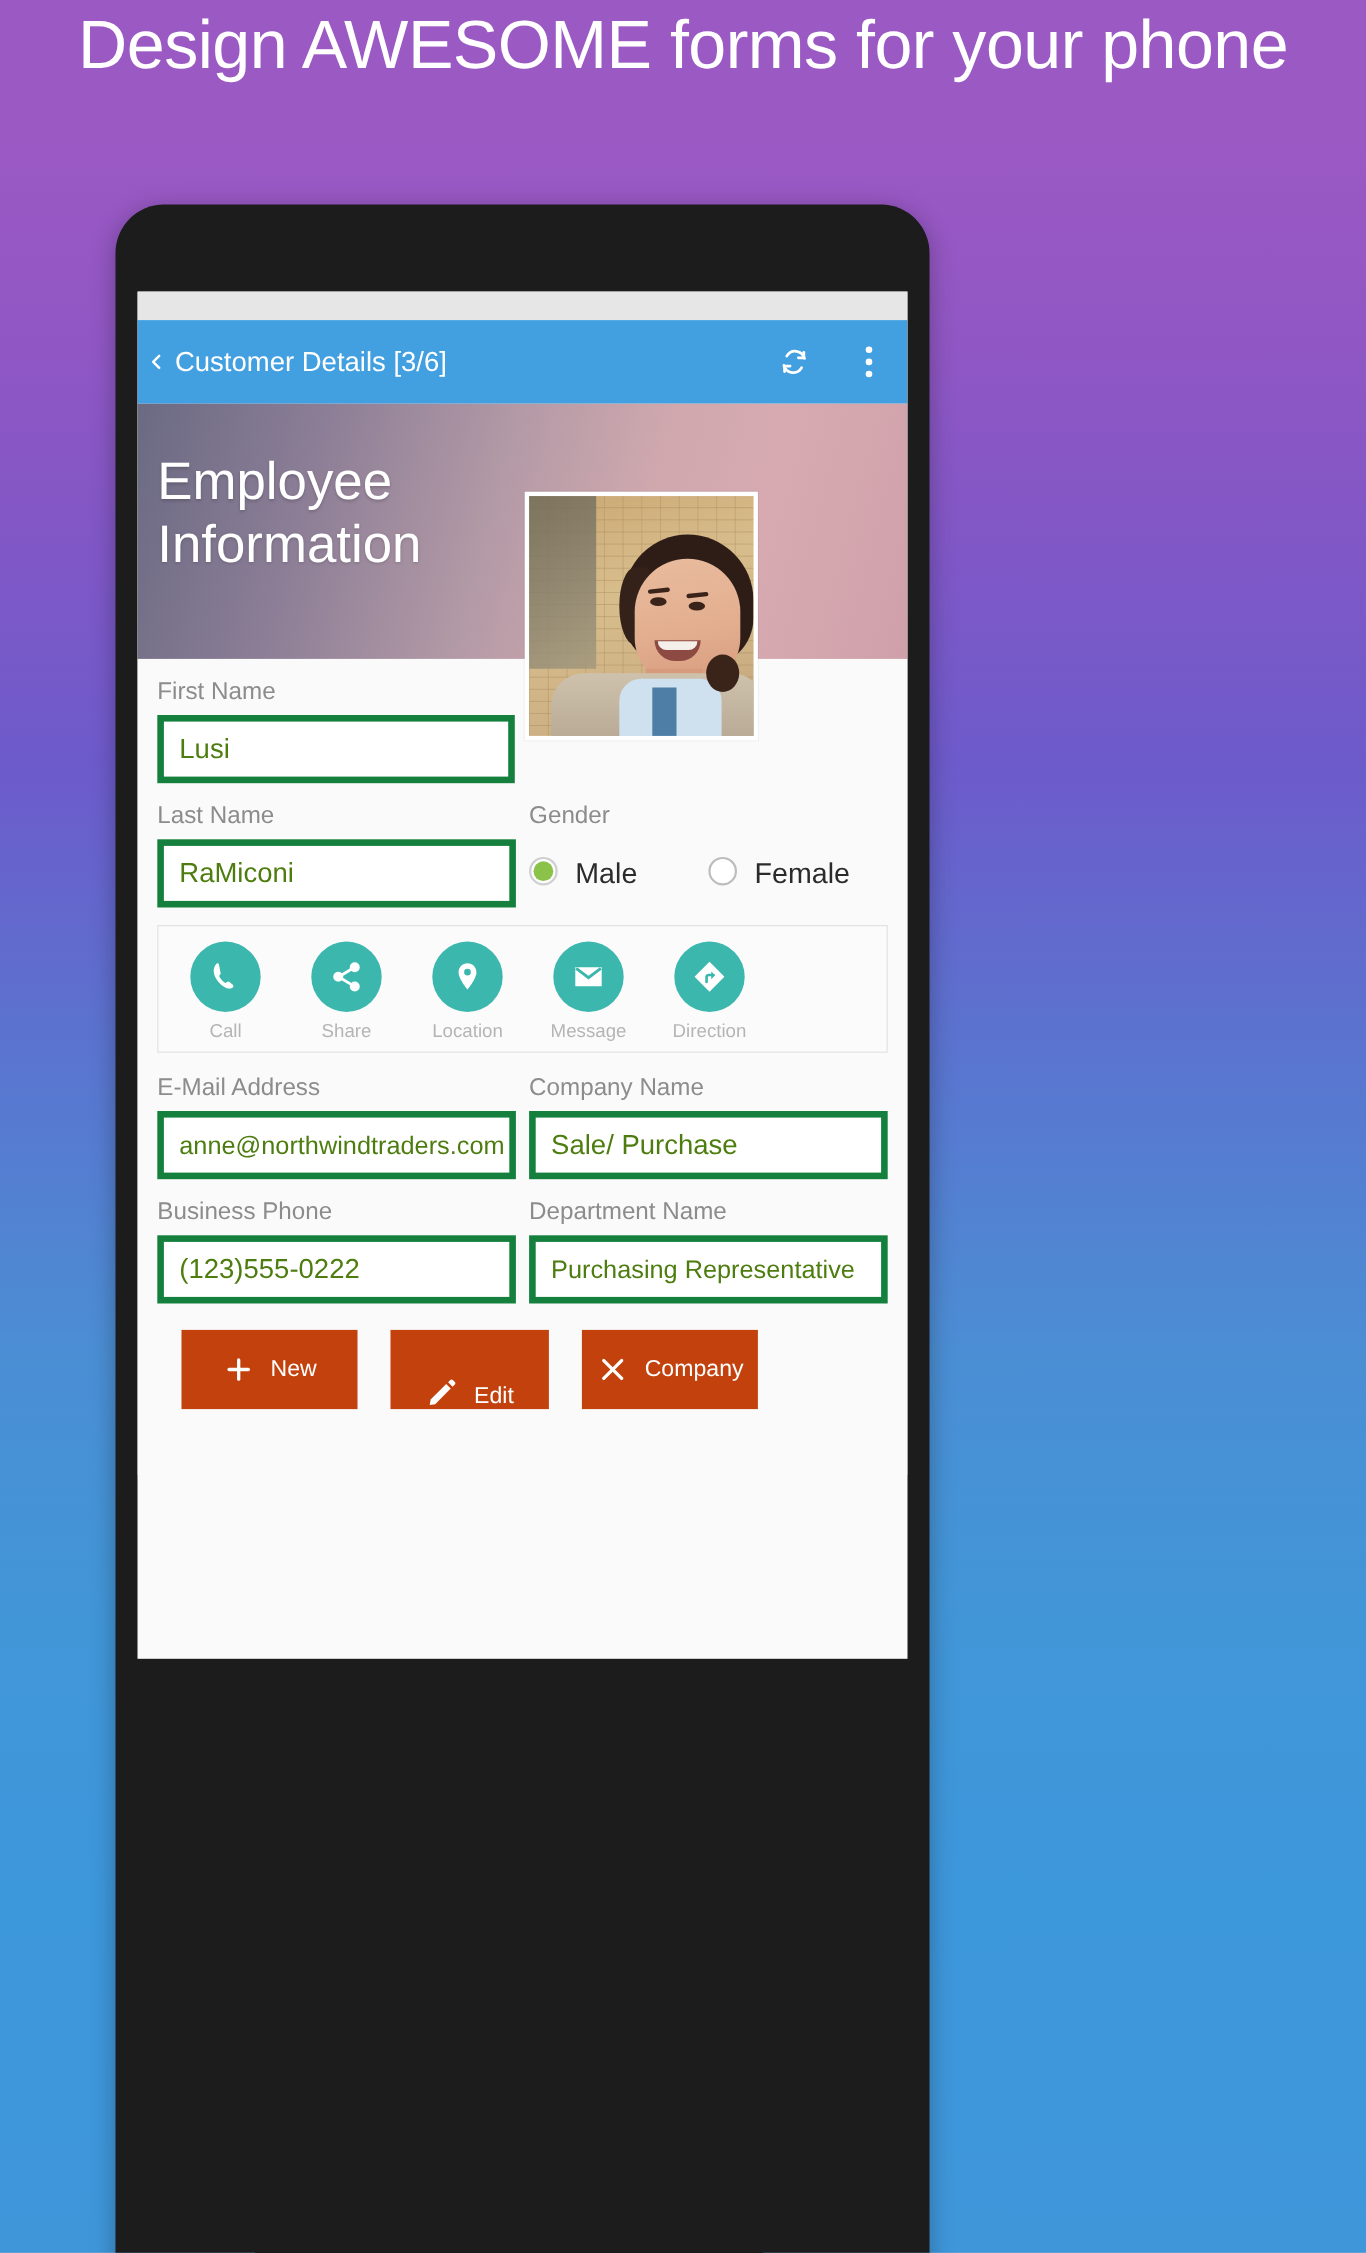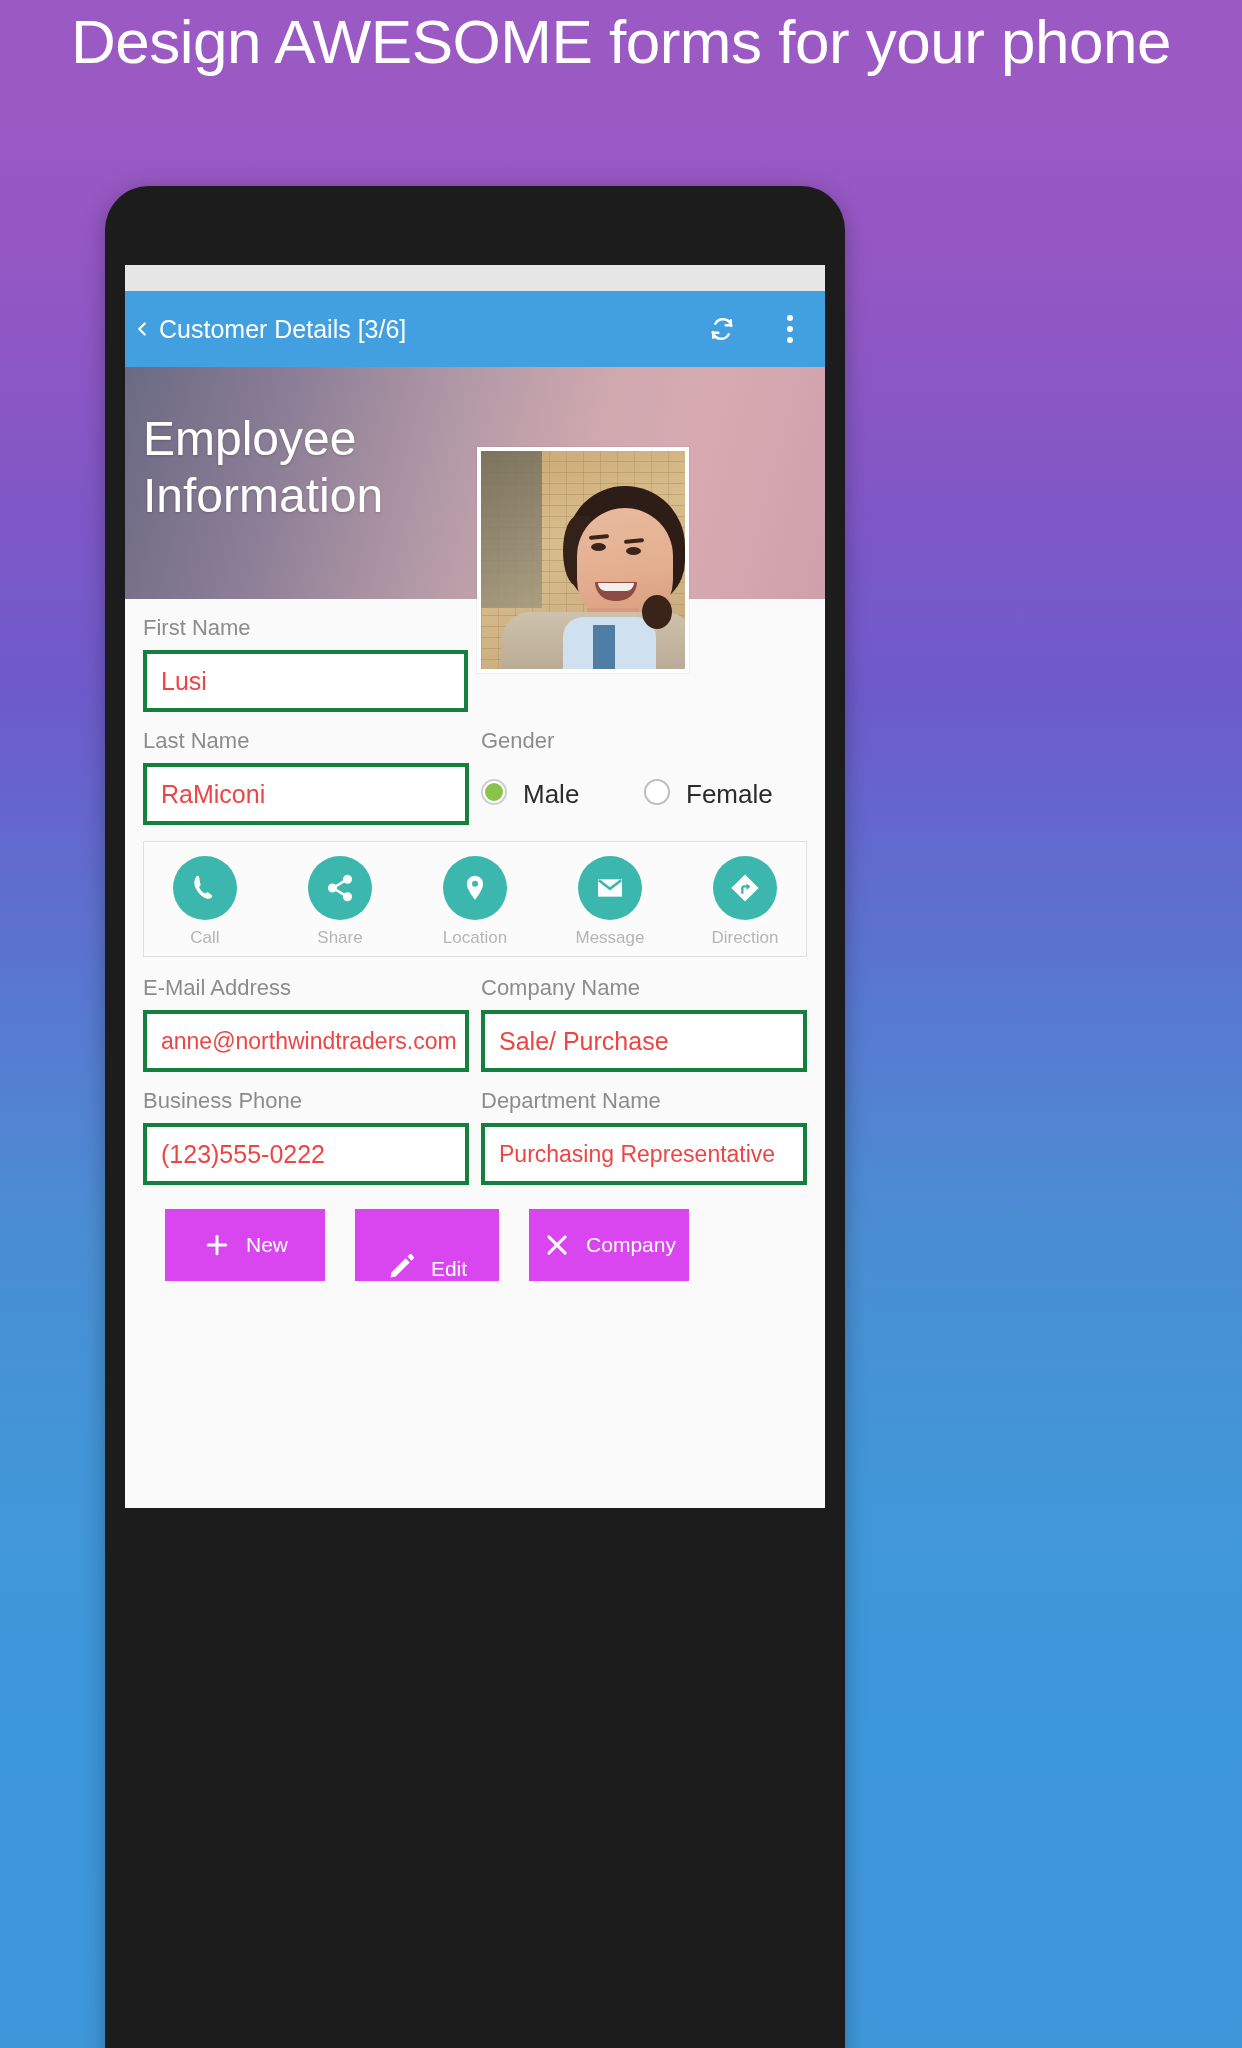--- a/index.html
+++ b/index.html
@@ -208,26 +208,26 @@
     background: #fafafa;
   }
   .field-label {
     color: #8c8c8c;
     font-size: 22px;
     margin-bottom: 9px;
     font-weight: 400;
   }
   .textbox {
     background: #ffffff;
-    border: 4px solid #15803d;
+    border: 6px solid #15803d;
     height: 62px;
     display: flex;
     align-items: center;
     padding: 0 14px;
-    color: #ef4444;
+    color: #4d7c0f;
     font-size: 25px;
     white-space: nowrap;
     overflow: hidden;
   }
   .row { display: flex; gap: 12px; }
   .col { flex: 1 1 0; min-width: 0; }
   .block { margin-bottom: 16px; }
 
   
   .radio-row { display: flex; align-items: center; height: 62px; gap: 0; }
@@ -244,21 +244,21 @@
     background: #8bc34a; display: block;
   }
   .radio-label { font-size: 26px; color: #2b2b2b; margin-left: 16px; }
 
   
   .action-strip {
     border: 1px solid #e0e0e0;
     background: #fbfbfb;
     padding: 14px 6px 8px 6px;
     display: flex;
-    justify-content: space-between;
+    justify-content: flex-start;
     margin-bottom: 18px;
   }
   .action {
     display: flex; flex-direction: column; align-items: center;
     width: 110px;
   }
   .action-circle {
     width: 64px; height: 64px; border-radius: 50%;
     background: #3bb7ae;
     display: flex; align-items: center; justify-content: center;
@@ -266,21 +266,21 @@
   }
   .action-label {
     margin-top: 8px;
     font-size: 17px;
     color: #b5b5b5;
   }
 
   
   .btn-row { display: flex; gap: 30px; padding: 8px 22px 0 22px; }
   .btn {
-    background: #d946ef;
+    background: #c2410c;
     height: 72px;
     flex: 0 0 auto;
     display: flex; align-items: center; justify-content: center;
     gap: 14px;
     color: #ffffff;
     padding: 0 18px;
   }
   .btn-label { font-size: 21px; }
   .btn svg { display: block; }
   .btn-new { width: 160px; }

